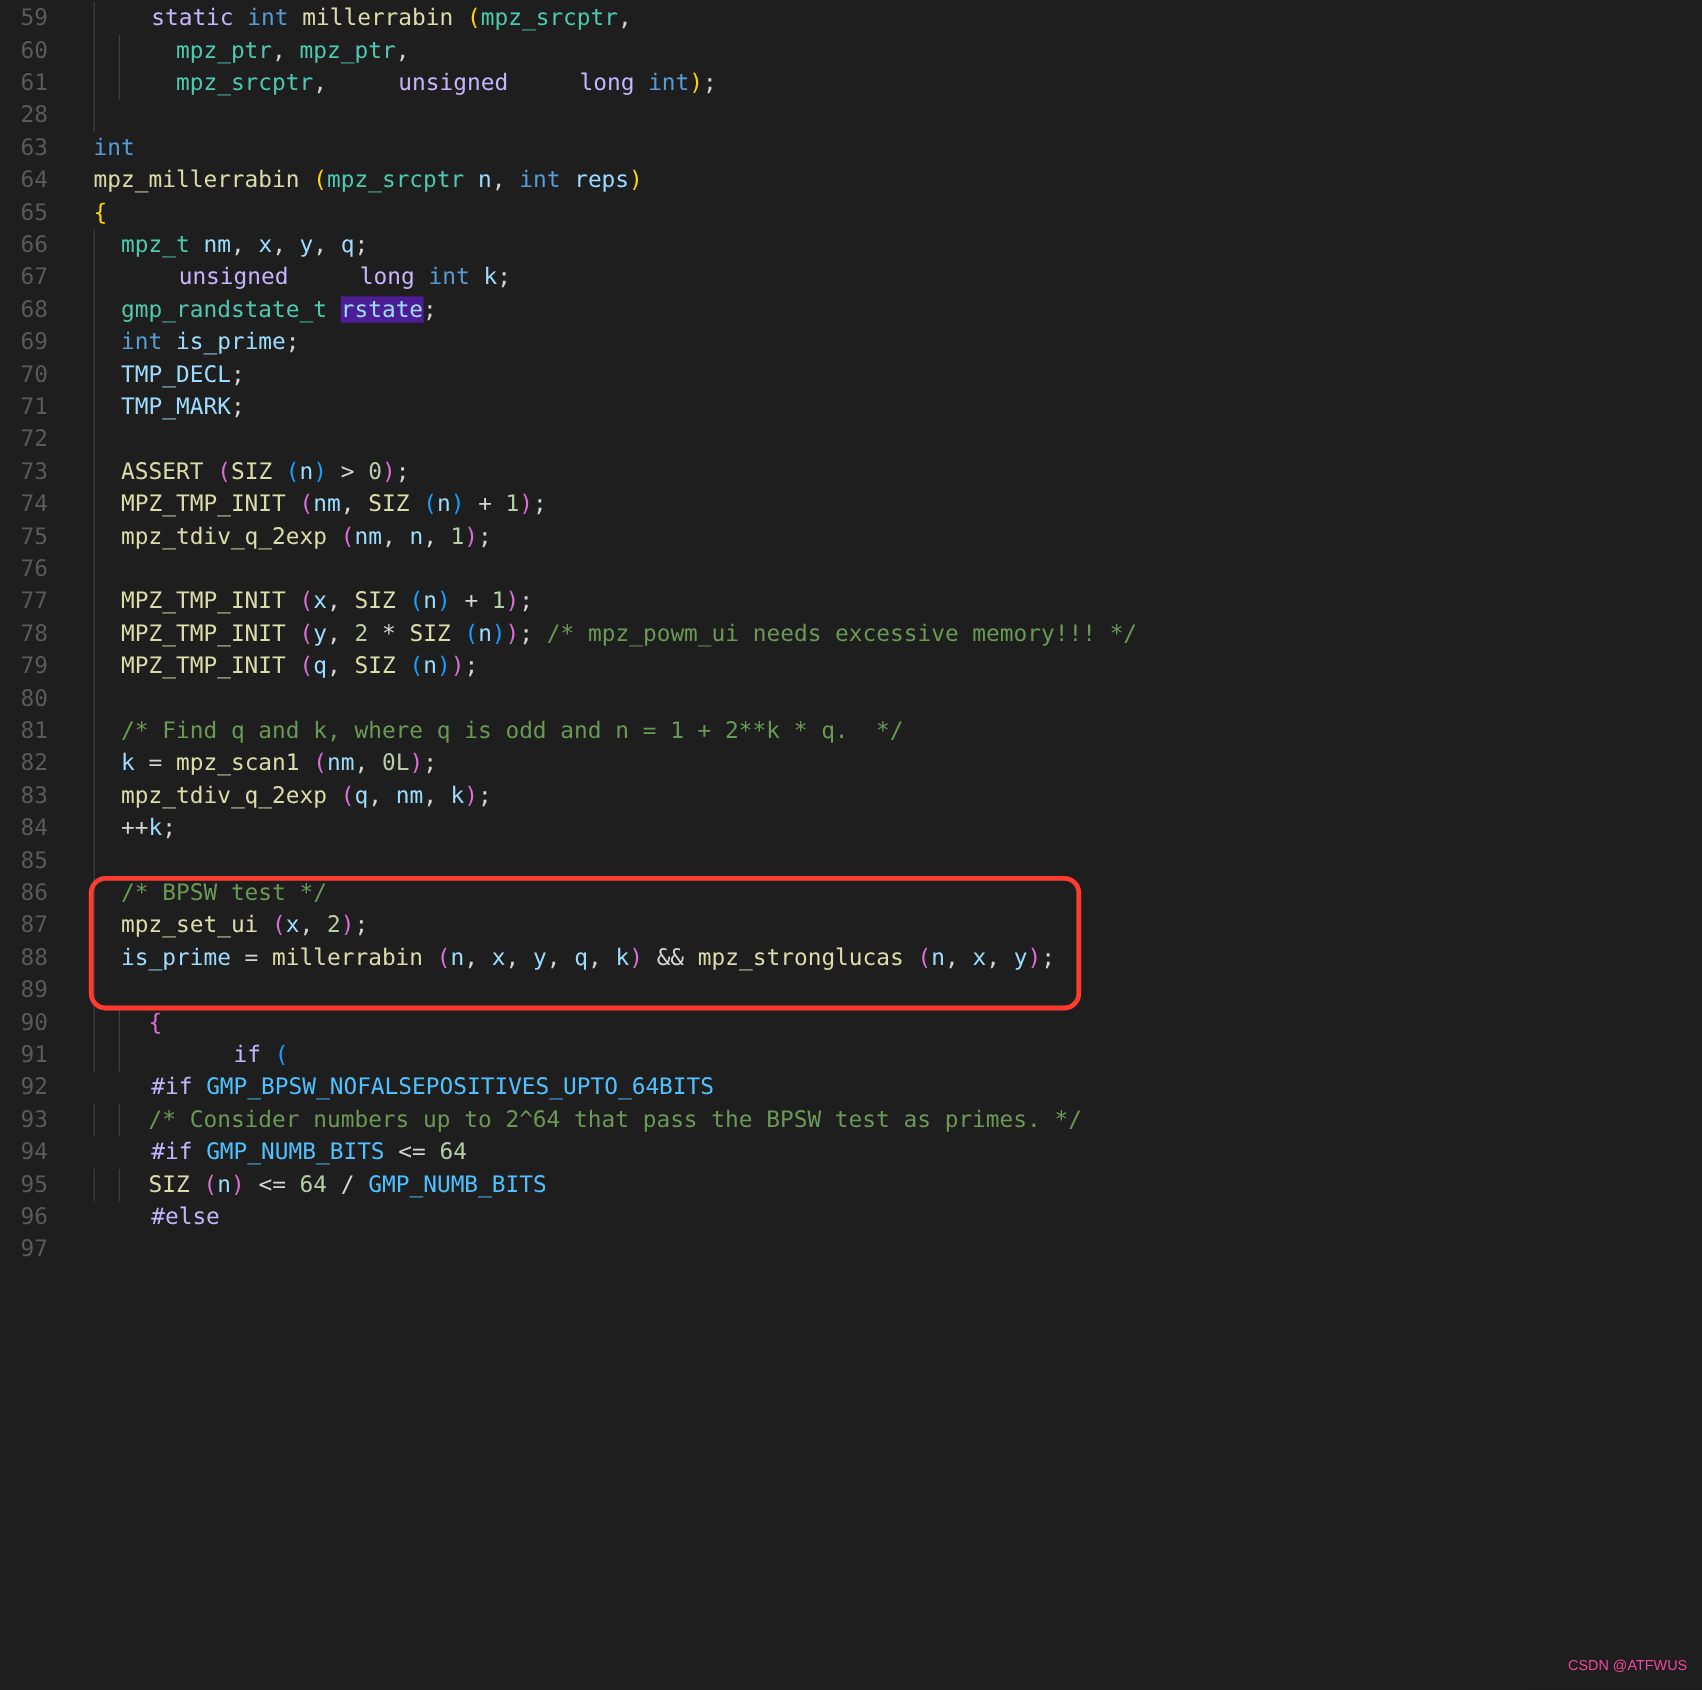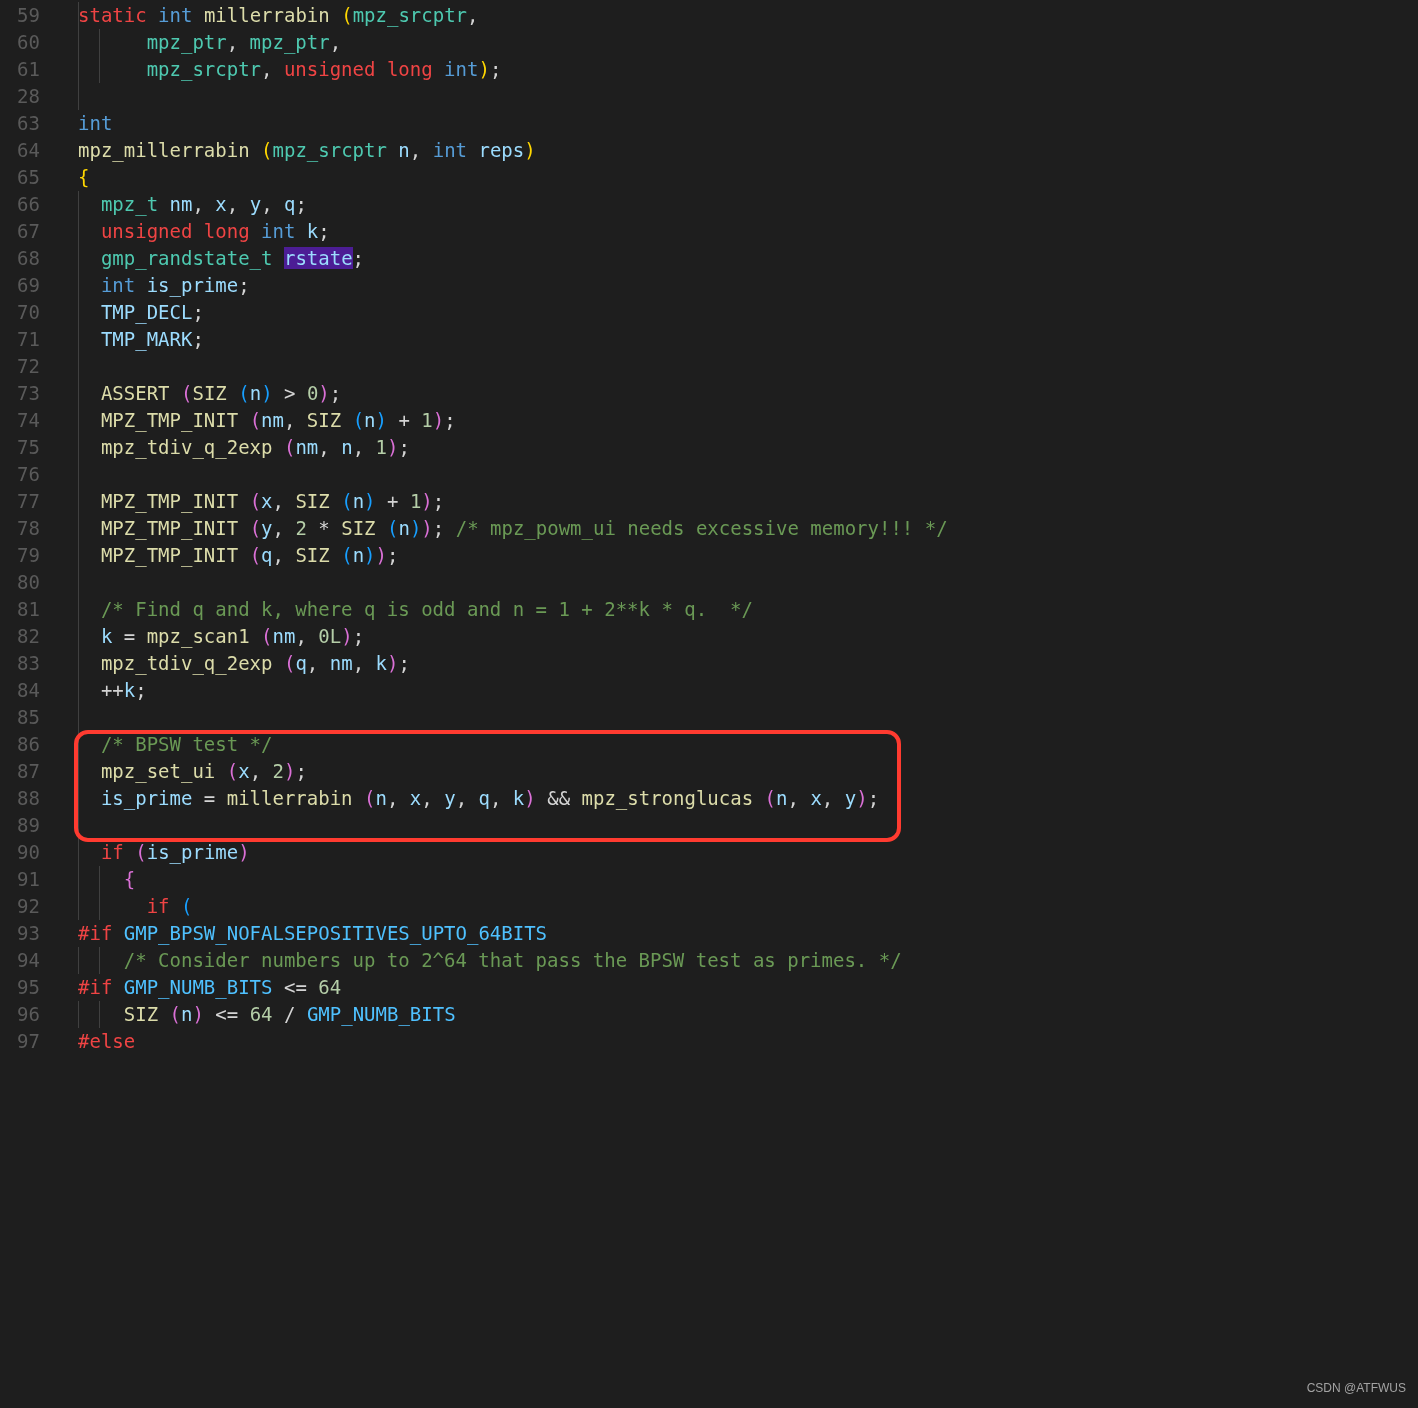--- a/index.html
+++ b/index.html
@@ -37,21 +37,21 @@
   .guide {
     position: absolute;
     left: 0;
     top: 0;
     bottom: 0;
     width: 1px;
     background: #404040;
   }
   .guide.g1 { left: 20px; }
   .guide.g2 { left: 41px; }
-  .kw { color: #ef4444; }
+  .kw { color: #c4b5fd; margin-left: 48px; }
   .type { color: #569cd6; }
   .fn { color: #dcdcaa; }
   .var { color: #9cdcfe; }
   .param { color: #9cdcfe; }
   .num { color: #b5cea8; }
   .cmt { color: #6a9955; }
   .punc { color: #d4d4d4; }
   .op { color: #d4d4d4; }
   .brace { color: #ffd700; }
   .brace-p { color: #da70d6; }
@@ -64,21 +64,21 @@
     position: absolute;
     border: 4px solid #ff3b30;
     border-radius: 14px;
     pointer-events: none;
   }
   .watermark {
     position: absolute;
     bottom: 6px;
     right: 12px;
     font-size: 12px;
-    color: #a3a3a3;
+    color: #ec4899;
     font-family: sans-serif;
   }
 </style>
 </head>
 <body>
 
 <div class="editor">
   <div class="gutter" id="gutter">
       <div>59</div>
       <div>60</div>
@@ -145,21 +145,20 @@
       <div class="line"><div class="guide g1"></div><span style="padding-left: 20px;"></span></div>
       <div class="line"><div class="guide g1"></div><span style="padding-left: 20px;">  <span class="cmt">/* Find q and k, where q is odd and n = 1 + 2**k * q.  */</span></span></div>
       <div class="line"><div class="guide g1"></div><span style="padding-left: 20px;">  <span class="var">k</span><span class="op"> = </span><span class="fn">mpz_scan1</span> <span class="brace-p">(</span><span class="var">nm</span><span class="punc">, </span><span class="num">0L</span><span class="brace-p">)</span><span class="punc">;</span></span></div>
       <div class="line"><div class="guide g1"></div><span style="padding-left: 20px;">  <span class="fn">mpz_tdiv_q_2exp</span> <span class="brace-p">(</span><span class="var">q</span><span class="punc">, </span><span class="var">nm</span><span class="punc">, </span><span class="var">k</span><span class="brace-p">)</span><span class="punc">;</span></span></div>
       <div class="line"><div class="guide g1"></div><span style="padding-left: 20px;">  <span class="op">++</span><span class="var">k</span><span class="punc">;</span></span></div>
       <div class="line"><div class="guide g1"></div><span style="padding-left: 20px;"></span></div>
       <div class="line"><div class="guide g1"></div><span style="padding-left: 20px;">  <span class="cmt">/* BPSW test */</span></span></div>
       <div class="line"><div class="guide g1"></div><span style="padding-left: 20px;">  <span class="fn">mpz_set_ui</span> <span class="brace-p">(</span><span class="var">x</span><span class="punc">, </span><span class="num">2</span><span class="brace-p">)</span><span class="punc">;</span></span></div>
       <div class="line"><div class="guide g1"></div><span style="padding-left: 20px;">  <span class="var">is_prime</span><span class="op"> = </span><span class="fn">millerrabin</span> <span class="brace-p">(</span><span class="var">n</span><span class="punc">, </span><span class="var">x</span><span class="punc">, </span><span class="var">y</span><span class="punc">, </span><span class="var">q</span><span class="punc">, </span><span class="var">k</span><span class="brace-p">)</span><span class="op"> &amp;&amp; </span><span class="fn">mpz_stronglucas</span> <span class="brace-p">(</span><span class="var">n</span><span class="punc">, </span><span class="var">x</span><span class="punc">, </span><span class="var">y</span><span class="brace-p">)</span><span class="punc">;</span></span></div>
       <div class="line"><div class="guide g1"></div><span style="padding-left: 20px;"></span></div>
-      <div class="line"><div class="guide g1"></div><span style="padding-left: 20px;">  <span class="kw">if</span> <span class="brace-p">(</span><span class="var">is_prime</span><span class="brace-p">)</span></span></div>
       <div class="line"><div class="guide g1"></div><div class="guide g2"></div><span style="padding-left: 20px;">    <span class="brace-p">{</span></span></div>
       <div class="line"><div class="guide g1"></div><div class="guide g2"></div><span style="padding-left: 20px;">      <span class="kw">if</span> <span class="brace-b">(</span></span></div>
       <div class="line"><span style="padding-left: 20px;"><span class="kw">#if</span> <span class="const">GMP_BPSW_NOFALSEPOSITIVES_UPTO_64BITS</span></span></div>
       <div class="line"><div class="guide g1"></div><div class="guide g2"></div><span style="padding-left: 20px;">    <span class="cmt">/* Consider numbers up to 2^64 that pass the BPSW test as primes. */</span></span></div>
       <div class="line"><span style="padding-left: 20px;"><span class="kw">#if</span> <span class="const">GMP_NUMB_BITS</span><span class="op"> &lt;= </span><span class="num">64</span></span></div>
       <div class="line"><div class="guide g1"></div><div class="guide g2"></div><span style="padding-left: 20px;">    <span class="macro">SIZ</span> <span class="brace-p">(</span><span class="var">n</span><span class="brace-p">)</span><span class="op"> &lt;= </span><span class="num">64</span><span class="op"> / </span><span class="const">GMP_NUMB_BITS</span></span></div>
       <div class="line"><span style="padding-left: 20px;"><span class="kw">#else</span></span></div>
     </div>
 </div>
 

